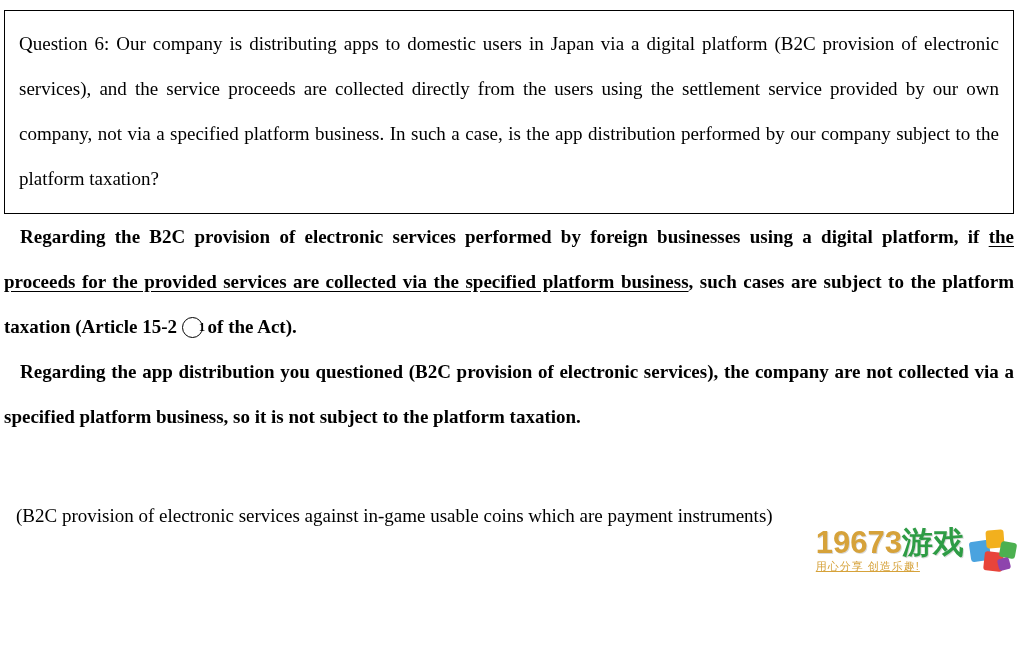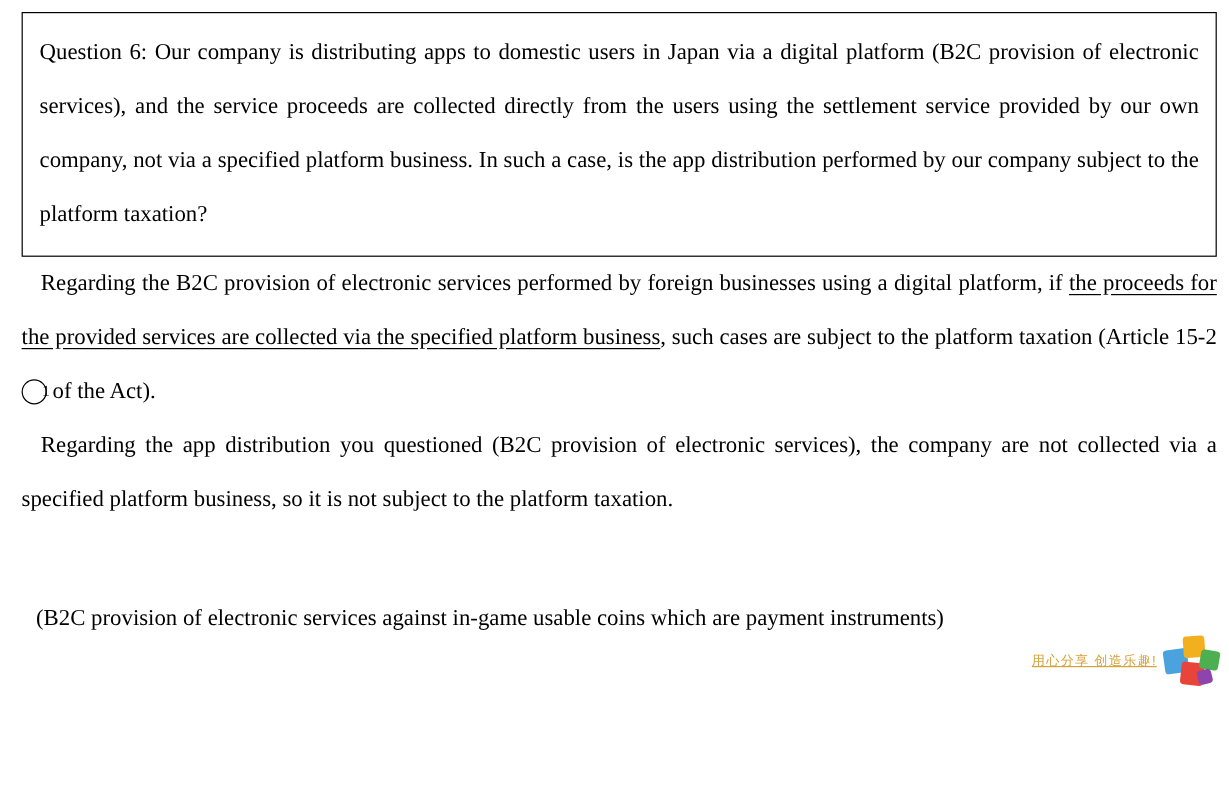--- a/index.html
+++ b/index.html
@@ -12,21 +12,21 @@
     background: #ffffff;
     font-family: "Liberation Serif", serif;
     color: #000000;
     overflow: hidden;
   }
   .page {
     position: relative;
     width: 1024px;
     height: 580px;
     box-sizing: border-box;
-    padding: 8px 10px 0 18px;
+    padding: 8px 10px 0 4px;
   }
   .question-box {
     border: 1px solid #000000;
     box-sizing: border-box;
     padding: 10px 14px 12px 14px;
     margin: 2px 0 0 0;
   }
   .question-box p {
     margin: 0;
     font-size: 19px;
@@ -43,20 +43,21 @@
   .para {
     font-size: 19px;
     line-height: 45px;
     text-align: justify;
     text-justify: inter-word;
     text-align-last: left;
     margin: 0;
   }
   .para.indent {
     text-indent: 16px;
+    font-weight: bold;
   }
   .underline {
     text-decoration: underline;
     text-underline-offset: 3px;
   }
   .circled {
     display: inline-block;
     border: 1px solid #000;
     border-radius: 50%;
     width: 19px;
@@ -136,20 +137,21 @@
   <p class="para indent"><span>Regarding the B2C provision of electronic services performed by foreign businesses using a digital platform, if </span><span class="underline">the proceeds for the provided services are collected via the specified platform business</span><span>, such cases are subject to the platform taxation (Article 15-2 </span><span class="circled">1</span><span> of the Act).</span></p>
 
   <p class="para indent">Regarding the app distribution you questioned (B2C provision of electronic services), the company are not collected via a specified platform business, so it is not subject to the platform taxation.</p>
 
   <div class="spacer"></div>
 
   <p class="footnote">(B2C provision of electronic services against in-game usable coins which are payment instruments)</p>
 
   <div class="watermark">
     <div class="wm-text">
+      <div class="wm-main"><span>19673</span><span class="cn">游戏</span></div>
       <div class="wm-sub">用心分享 创造乐趣!</div>
     </div>
     <div class="wm-logo">
       <span class="sq1"></span>
       <span class="sq3"></span>
       <span class="sq2"></span>
       <span class="sq4"></span>
       <span class="sq5"></span>
     </div>
   </div>

